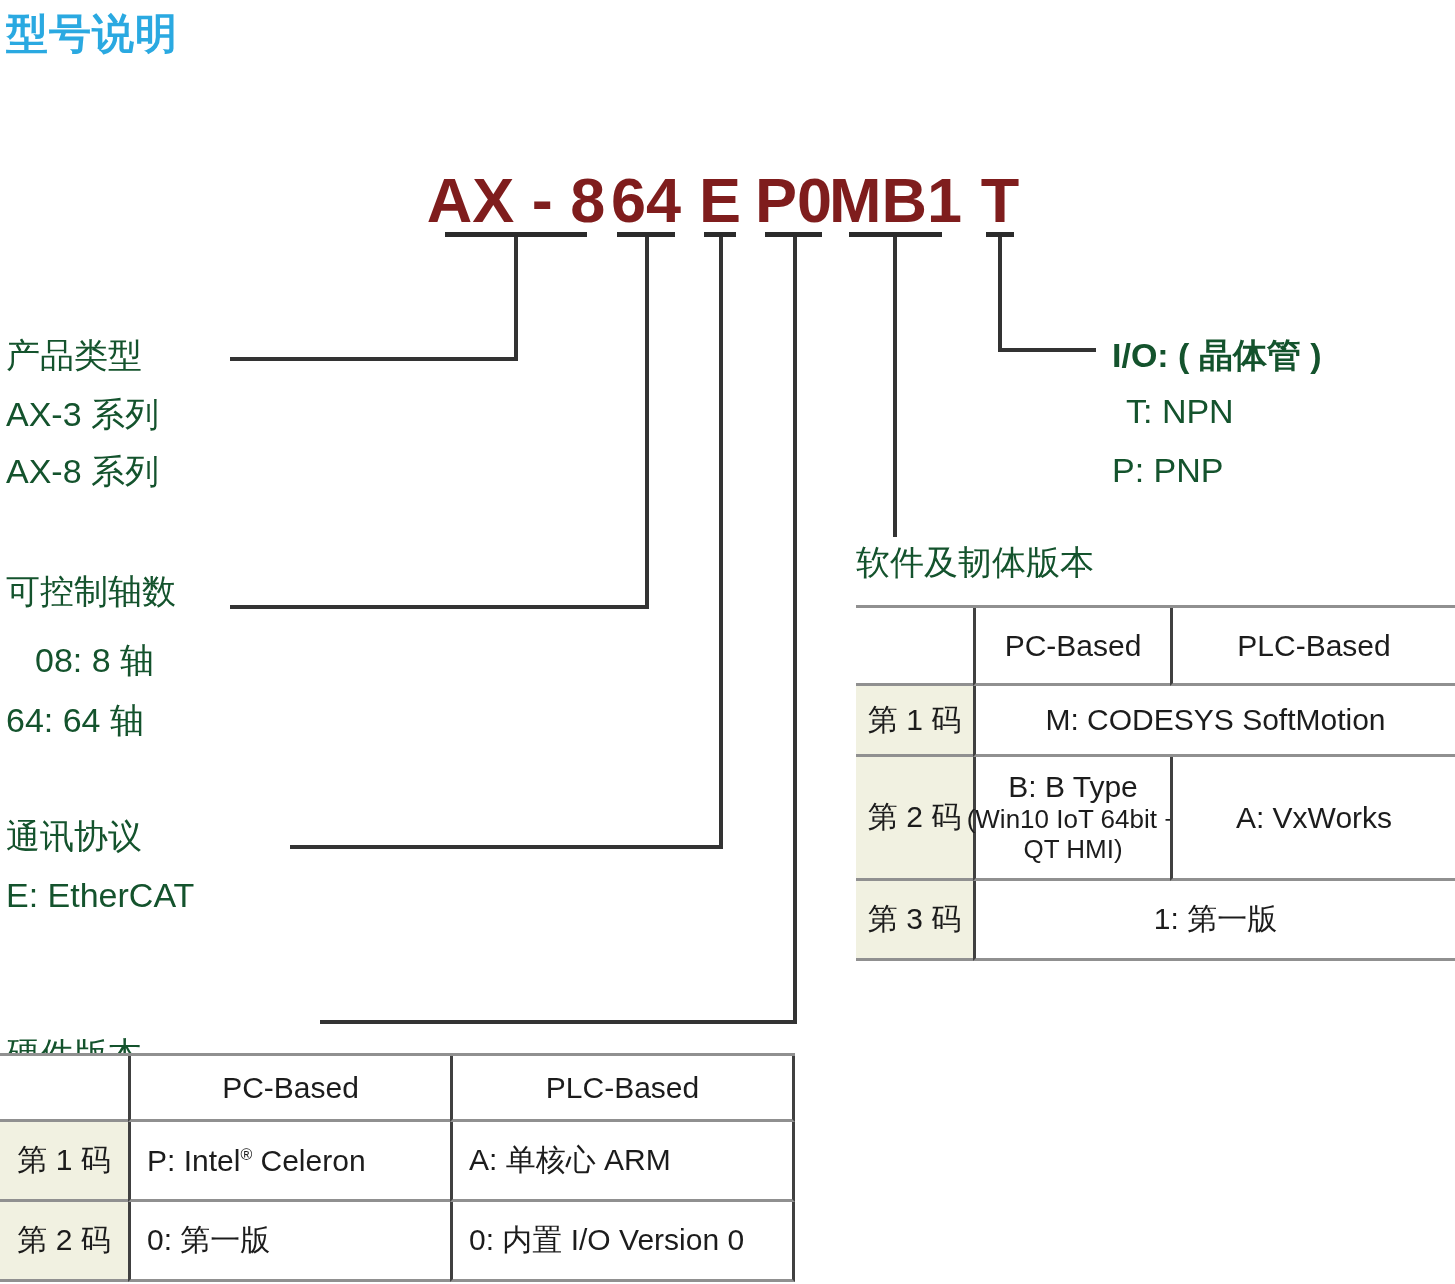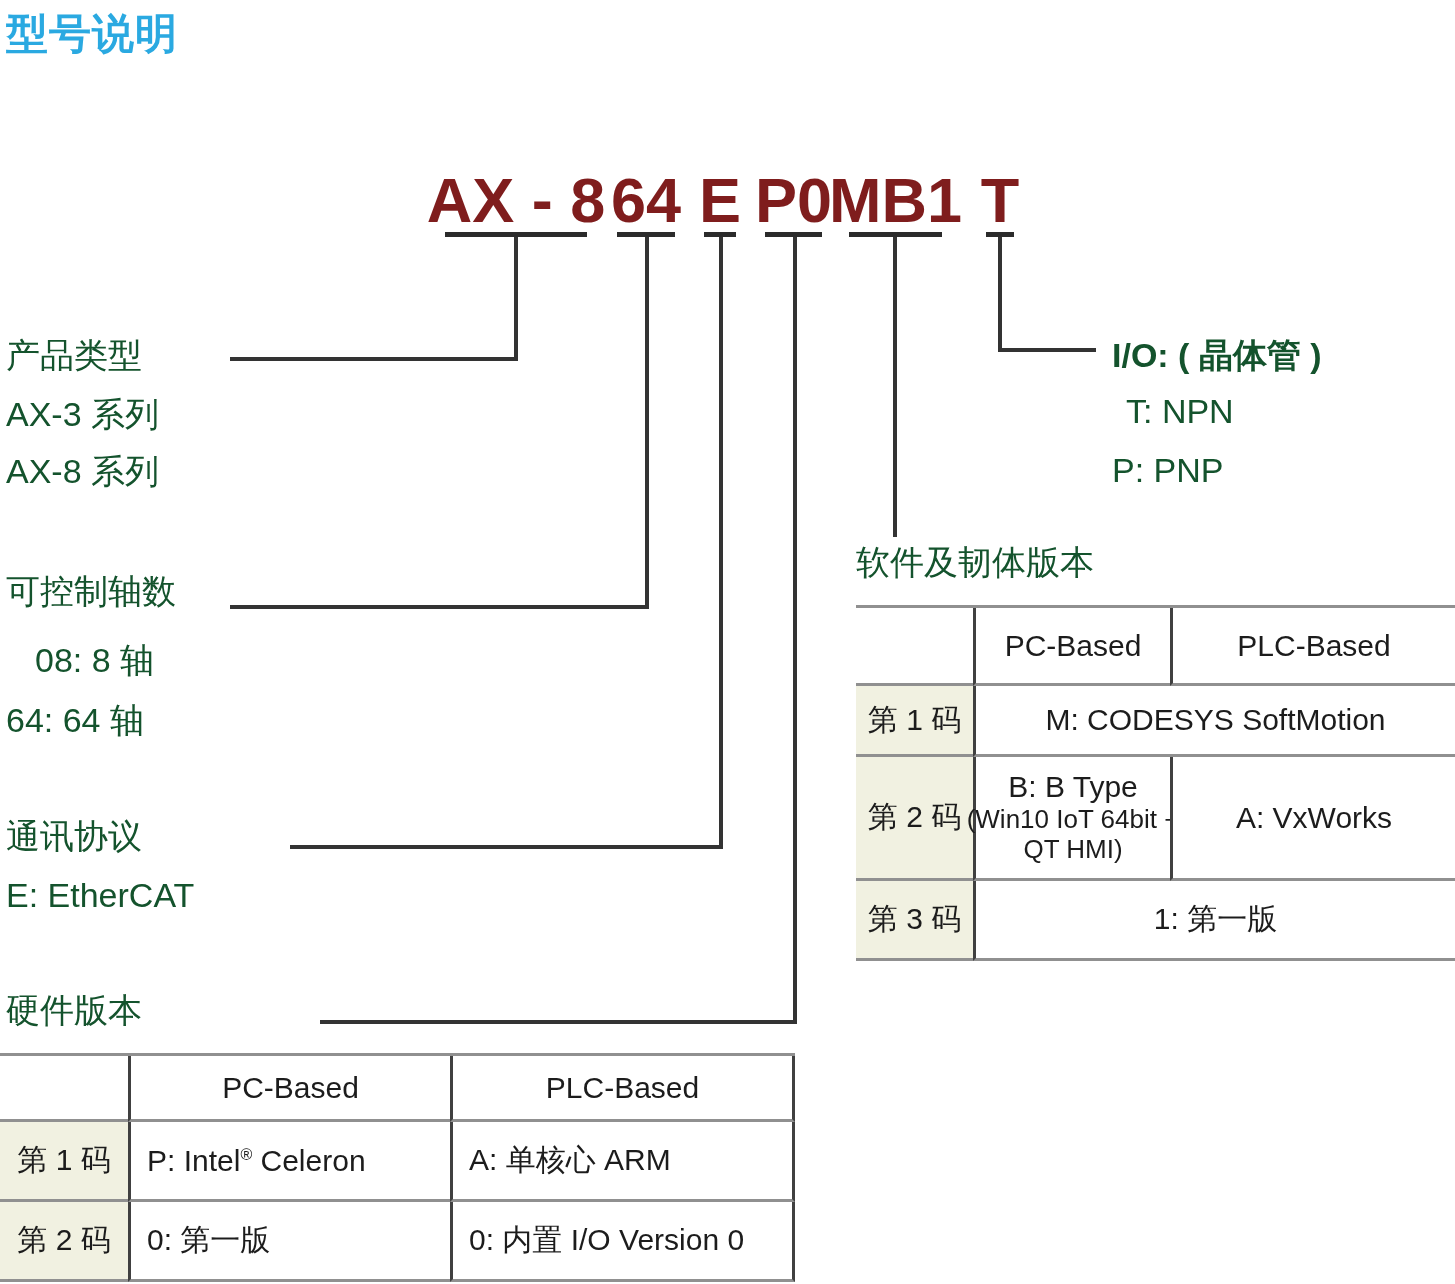--- a/index.html
+++ b/index.html
@@ -97,21 +97,21 @@
   <div class="lbl" style="left:6px;top:396px;">AX-3 系列</div>
   <div class="lbl" style="left:6px;top:453px;">AX-8 系列</div>
 
   <div class="lbl" style="left:6px;top:573px;">可控制轴数</div>
   <div class="lbl" style="left:6px;top:642px;margin-left:29px;">08: 8 轴</div>
   <div class="lbl" style="left:6px;top:702px;">64: 64 轴</div>
 
   <div class="lbl" style="left:6px;top:818px;">通讯协议</div>
   <div class="lbl" style="left:6px;top:877px;">E: EtherCAT</div>
 
-  <div class="lbl" style="left:6px;top:992px;">硬件版本</div>
+  <div class="lbl" style="left:6px;top:1036px;">硬件版本</div>
 
   <div class="lbl bold" style="left:1112px;top:337px;">I/O: ( 晶体管 )</div>
   <div class="lbl" style="left:1112px;top:393px;margin-left:14px;">T: NPN</div>
   <div class="lbl" style="left:1112px;top:452px;">P: PNP</div>
 
   <div class="lbl" style="left:856px;top:544px;">软件及韧体版本</div>
 
   <div class="tbl" id="sw-table">
     <div class="cell"></div>
     <div class="cell vsep">PC-Based</div>

